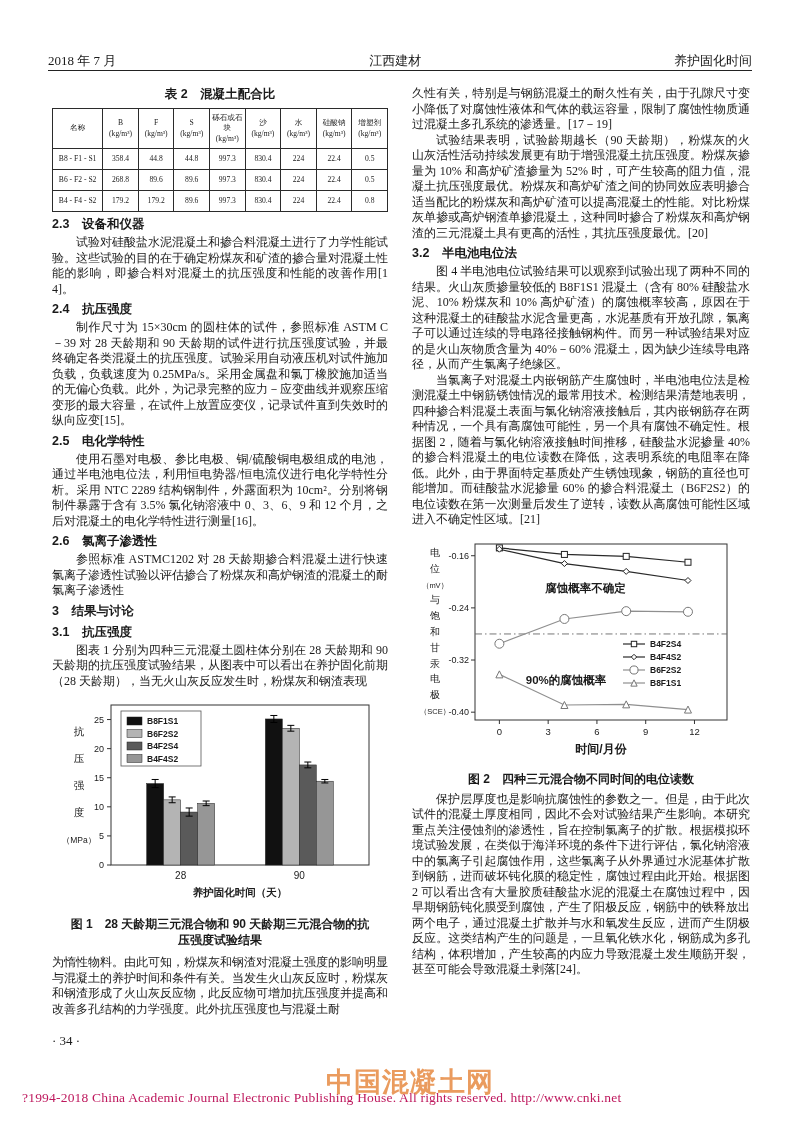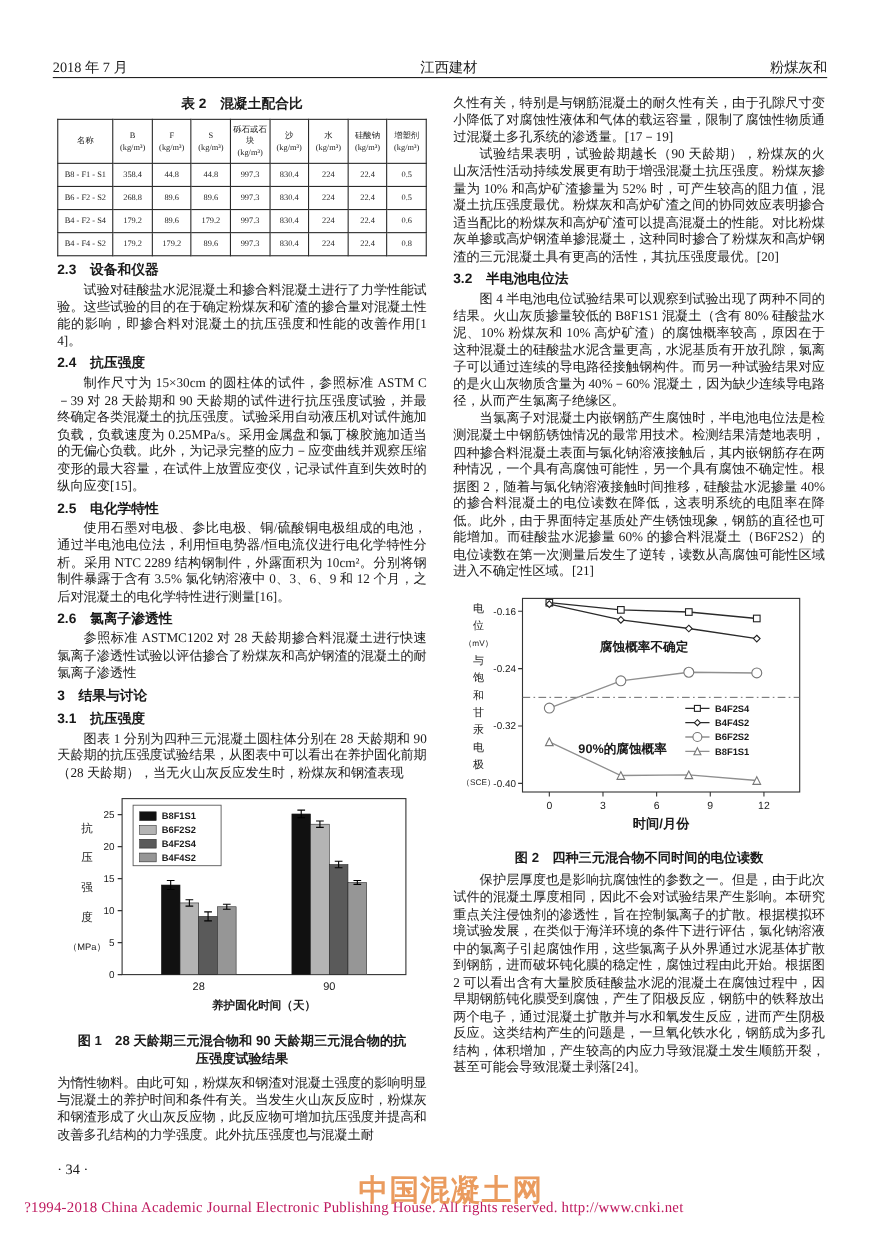--- a/index.html
+++ b/index.html
@@ -52,21 +52,21 @@
     font-family:"Liberation Sans","DejaVu Sans",sans-serif;
   }
   svg text { font-family:"Liberation Sans","DejaVu Sans",sans-serif; fill:#1a1a1a; }
 </style>
 </head>
 <body>
 
 <div class="header">
   <span>2018 年 7 月</span>
   <span>江西建材</span>
-  <span>粉煤灰和</span>
+  <span>养护固化时间</span>
 </div>
 
 <div class="col col-left">
   <div class="tbl-title">表 2　混凝土配合比</div>
   <table class="mix" id="mix-table">
       <thead>
         <tr>
           <th style="width: 15%;">
             <div>名称</div>
           </th>
@@ -119,31 +119,20 @@
         <tr>
           <td>B6 - F2 - S2</td>
           <td>268.8</td>
           <td>89.6</td>
           <td>89.6</td>
           <td>997.3</td>
           <td>830.4</td>
           <td>224</td>
           <td>22.4</td>
           <td>0.5</td>
-        </tr>
-        <tr>
-          <td>B4 - F2 - S4</td>
-          <td>179.2</td>
-          <td>89.6</td>
-          <td>179.2</td>
-          <td>997.3</td>
-          <td>830.4</td>
-          <td>224</td>
-          <td>22.4</td>
-          <td>0.6</td>
         </tr>
         <tr>
           <td>B4 - F4 - S2</td>
           <td>179.2</td>
           <td>179.2</td>
           <td>89.6</td>
           <td>997.3</td>
           <td>830.4</td>
           <td>224</td>
           <td>22.4</td>

